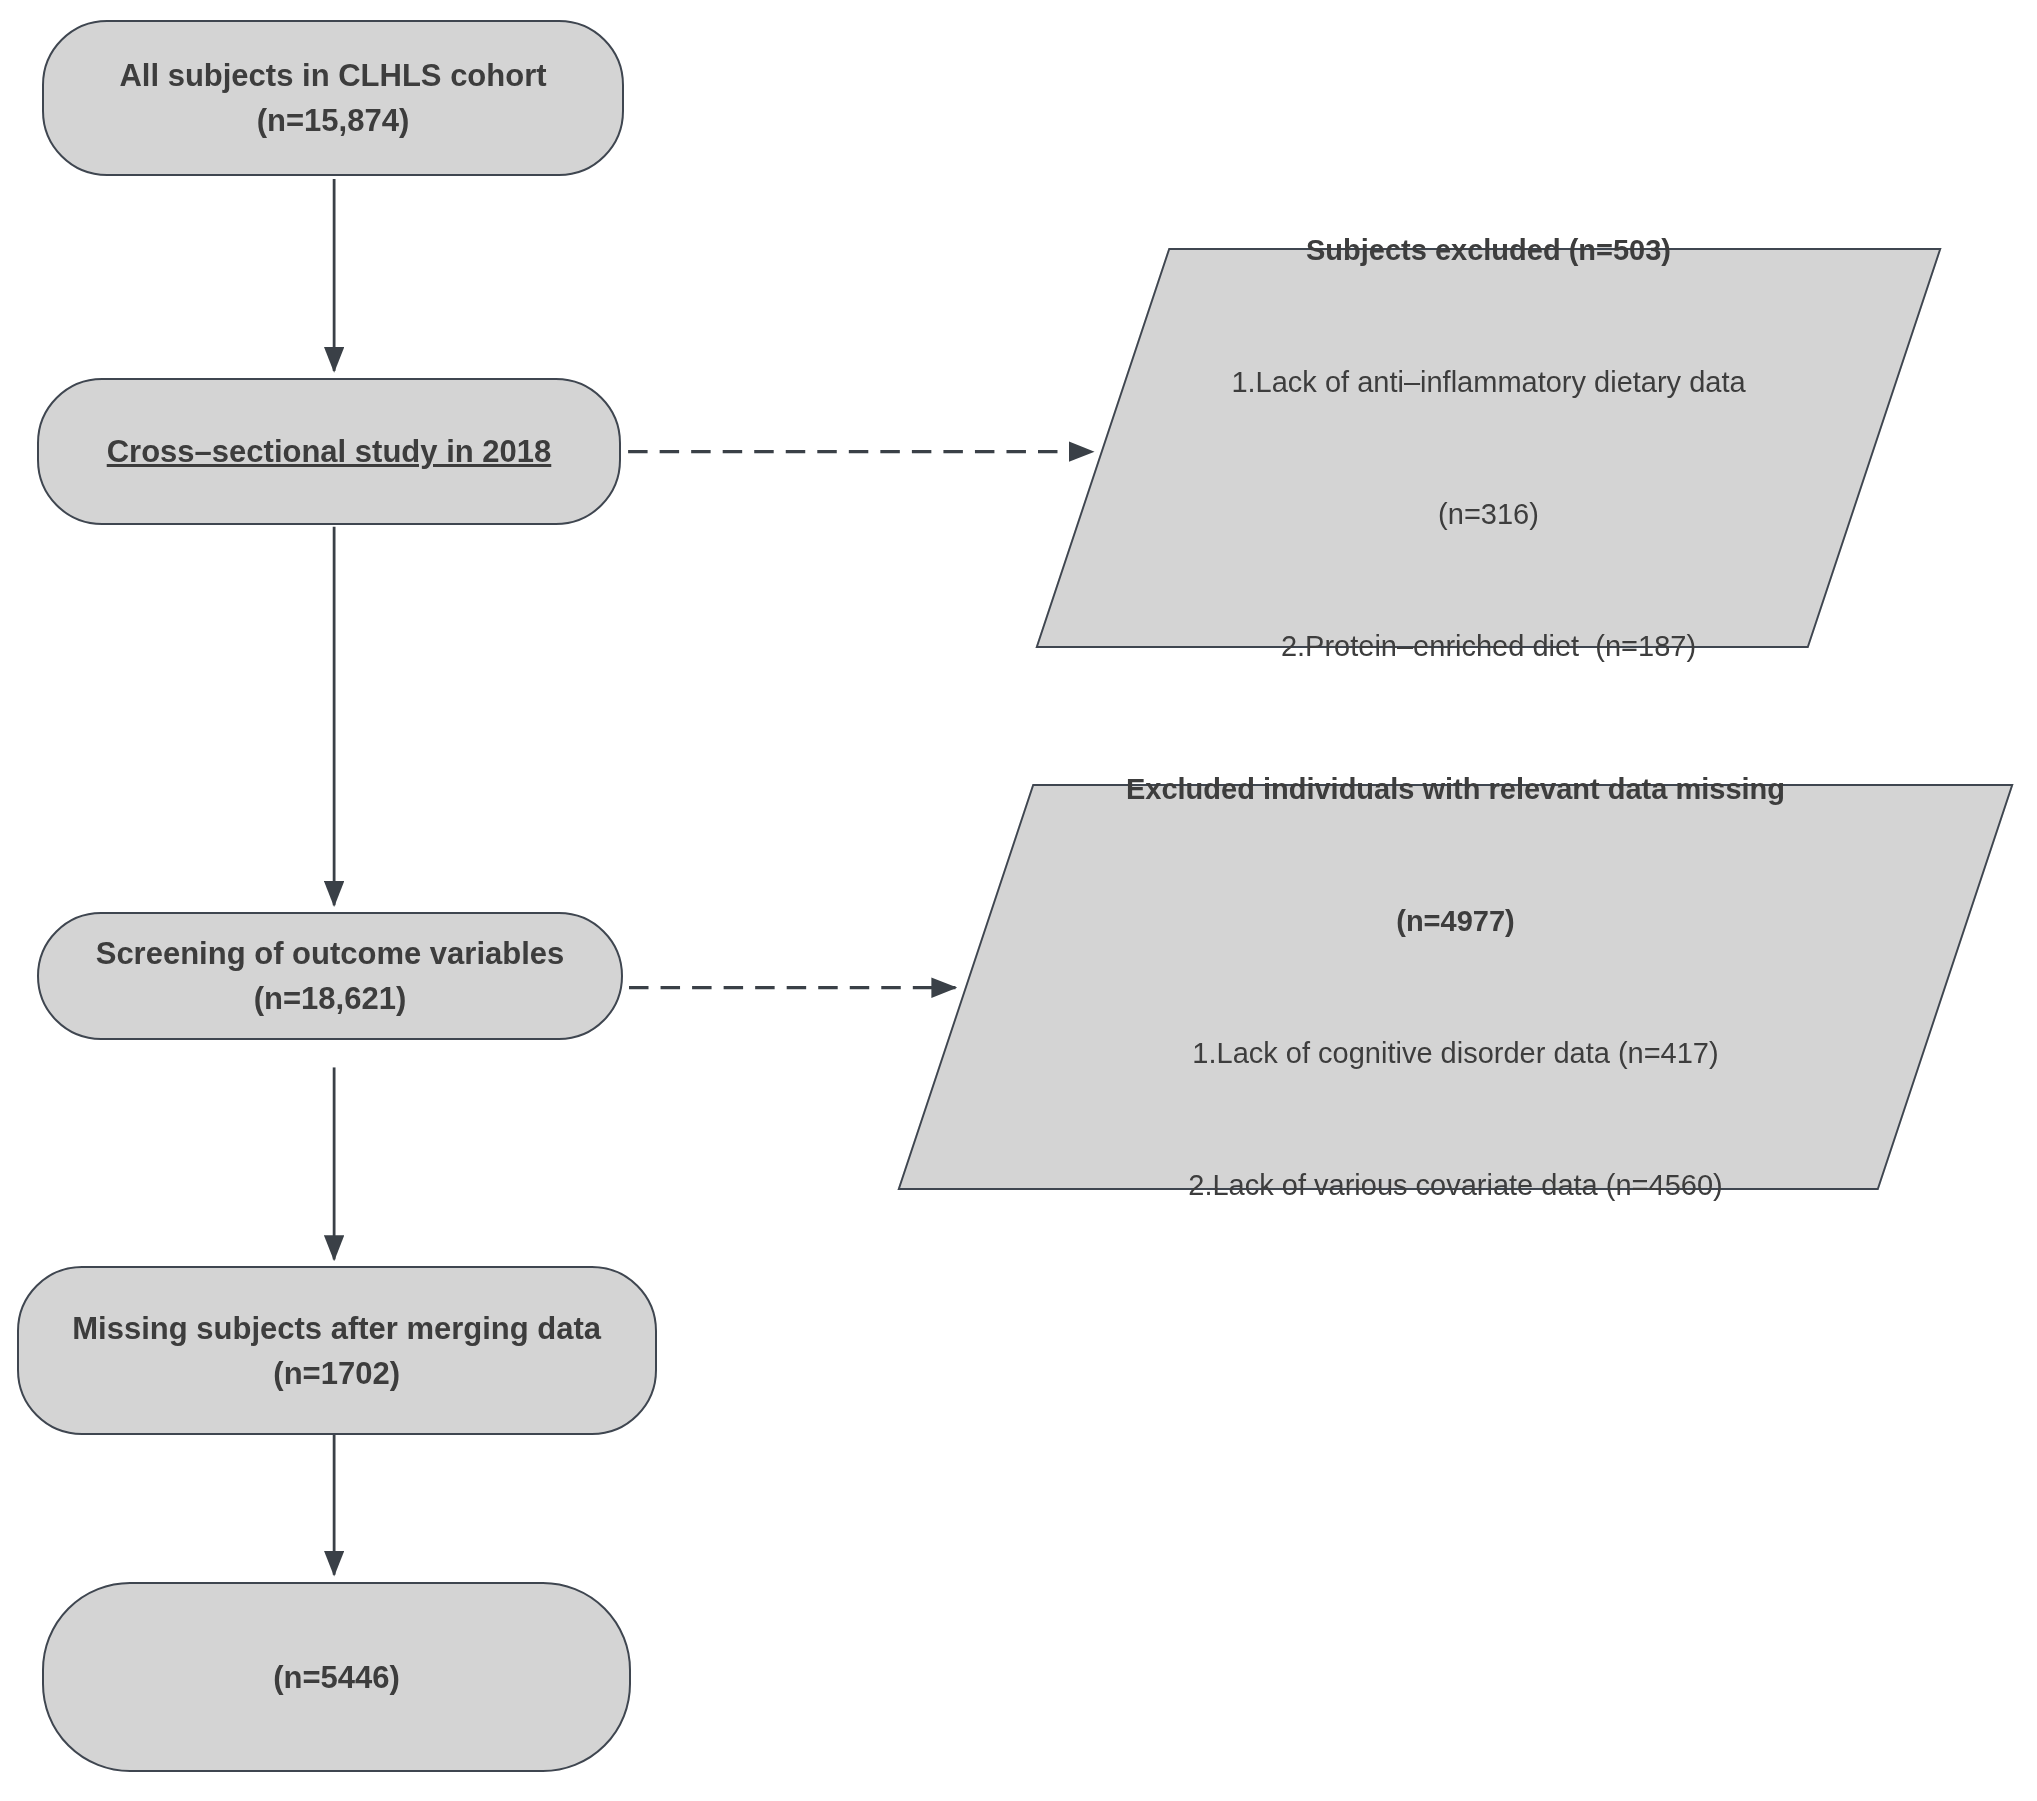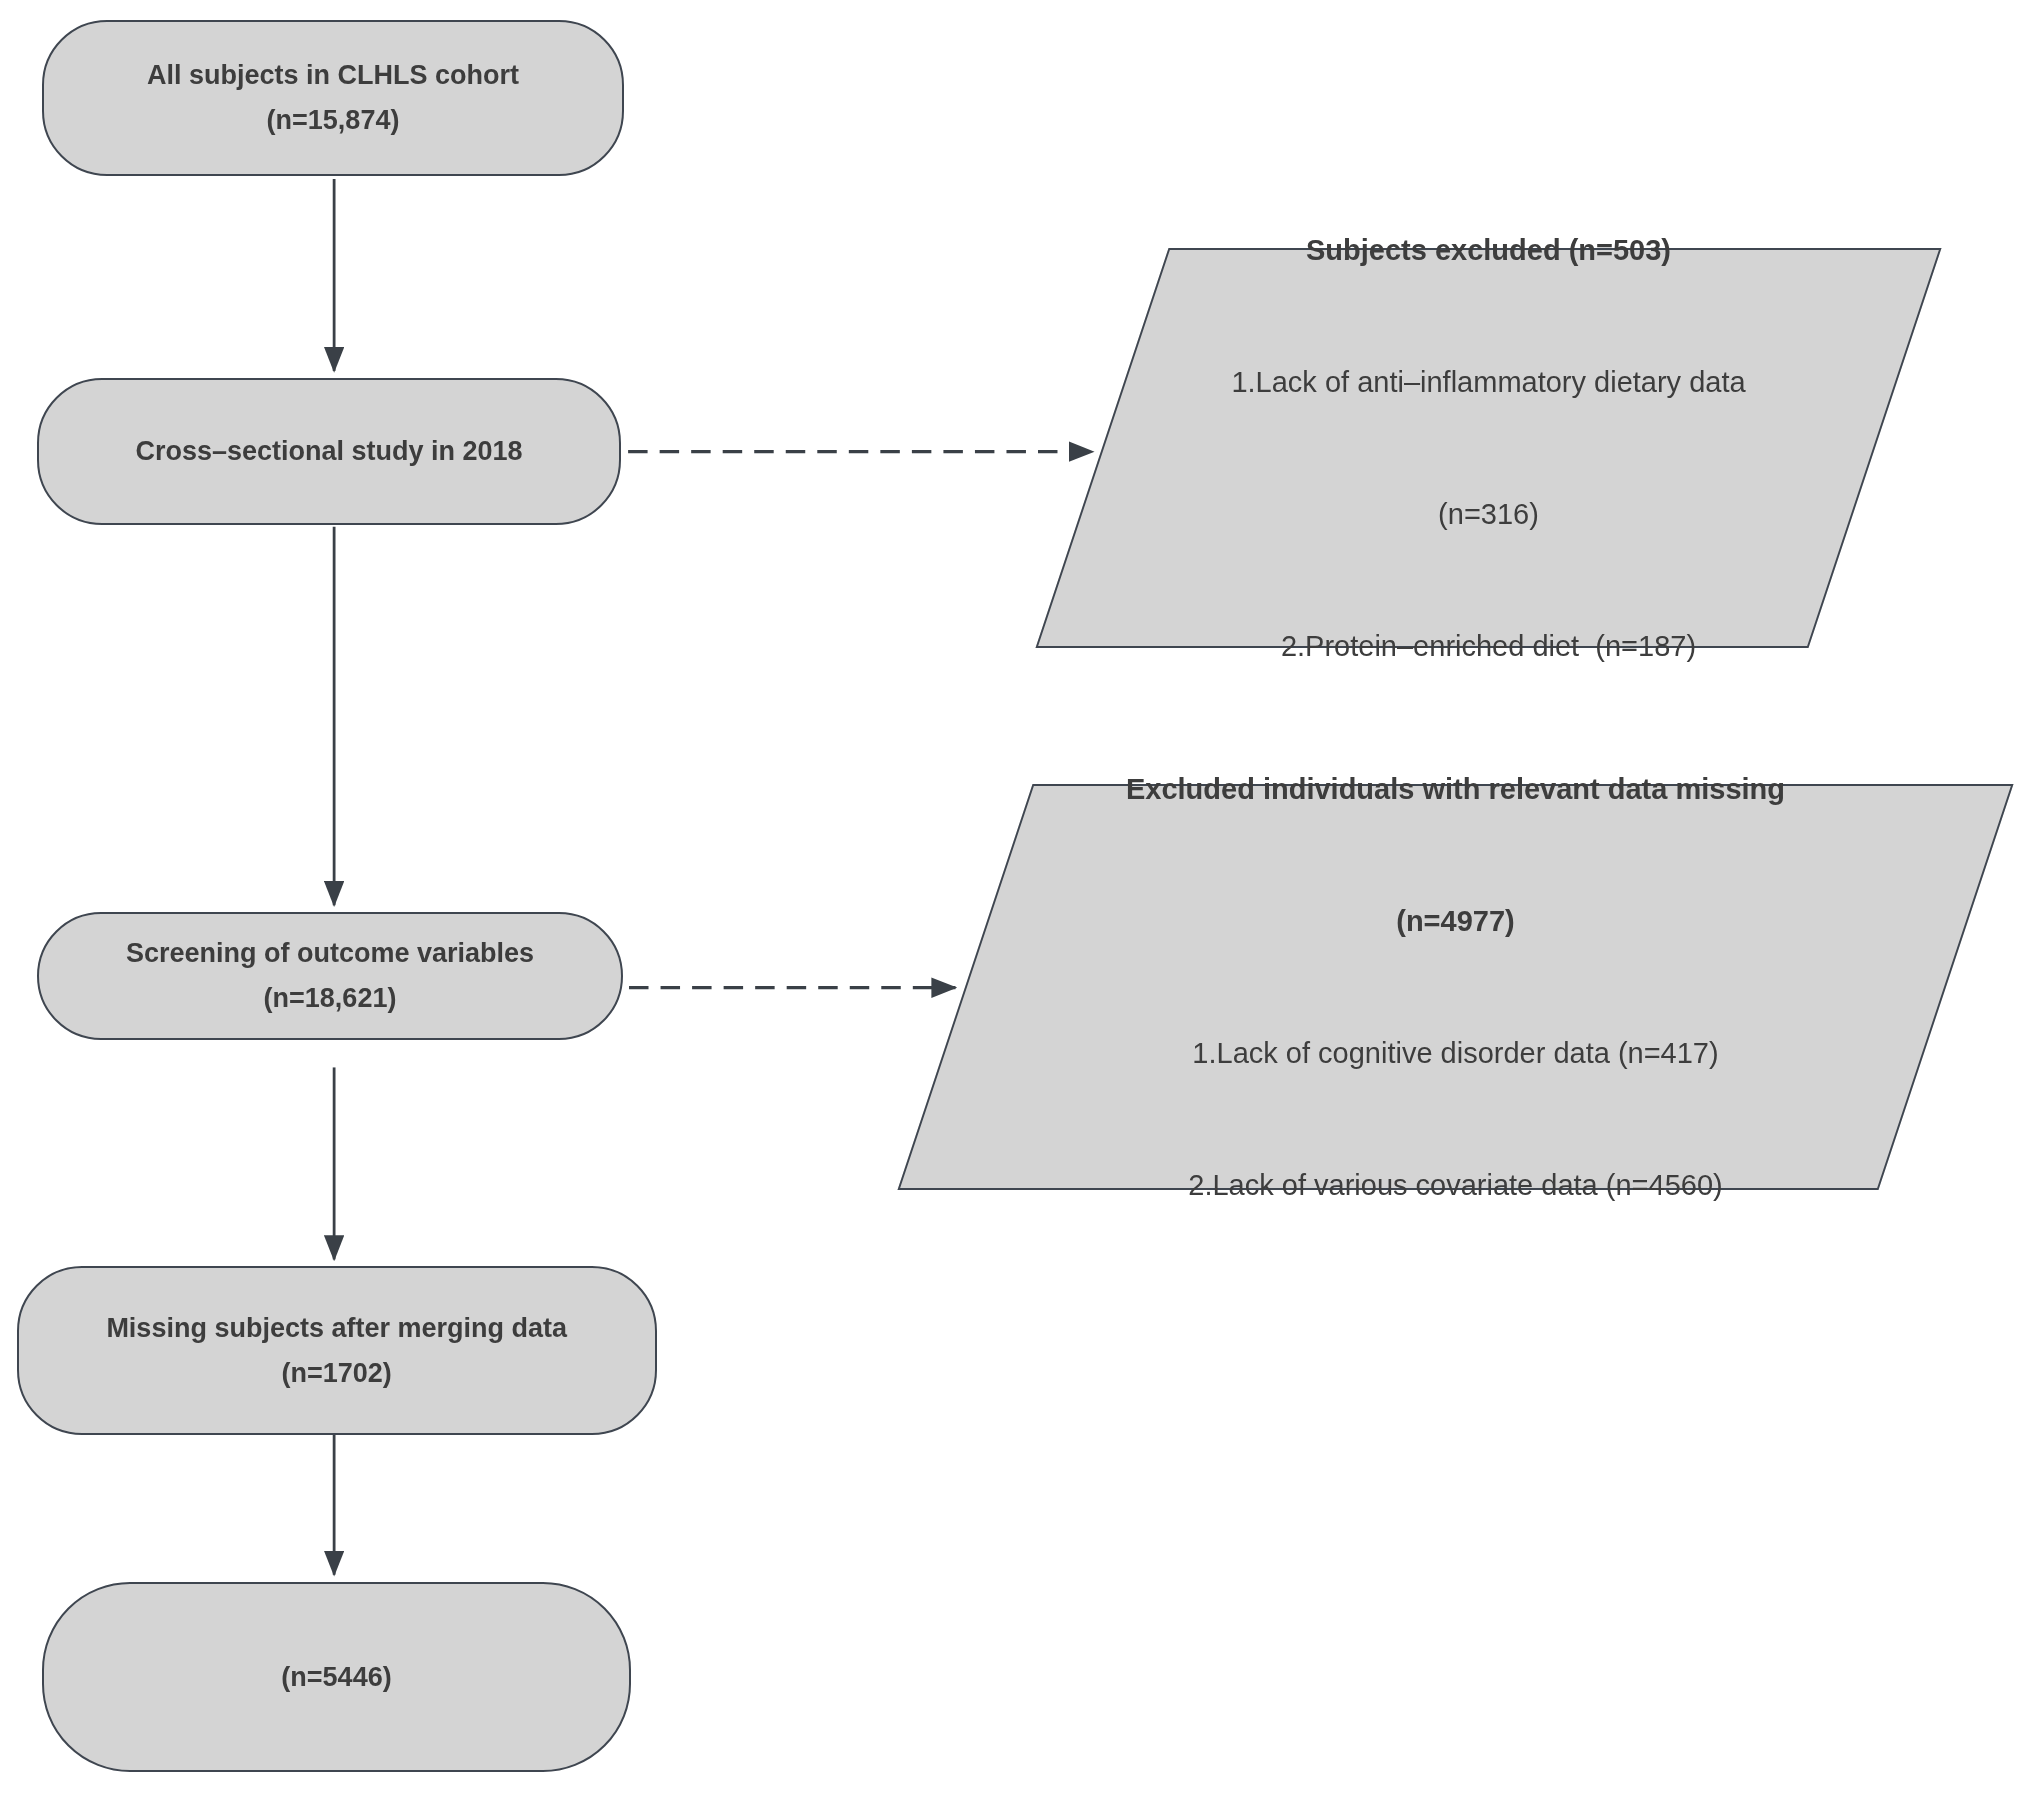--- a/index.html
+++ b/index.html
@@ -24,27 +24,27 @@
 
   .box{
     position:absolute;
     background:var(--fill);
     border:2.8px solid var(--border);
     border-radius:65px;
     color:var(--text);
     display:flex;flex-direction:column;
     justify-content:center;align-items:center;
     text-align:right;
-    font-size:27px;font-weight:600;
+    font-size:31px;font-weight:600;
     line-height:45px;
     box-sizing:border-box;
     white-space:pre-wrap;
   }
   #box1{left:42px;top:20.4px;width:582px;height:156px;}
-  #box2{left:37px;top:378px;width:584px;height:147px;}
+  #box2{left:37px;top:378px;width:584px;height:147px;text-decoration:underline;}
   #box3{left:37px;top:912px;width:586px;height:128px;}
   #box4{left:16.7px;top:1266px;width:640px;height:169px;}
   #box5{left:42px;top:1582px;width:589px;height:190px;border-radius:88px;}
 
   .para{
     position:absolute;
     background:var(--fill);
     border:2.8px solid var(--border);
     transform:skewX(-18.4deg);
     display:flex;align-items:center;justify-content:center;

